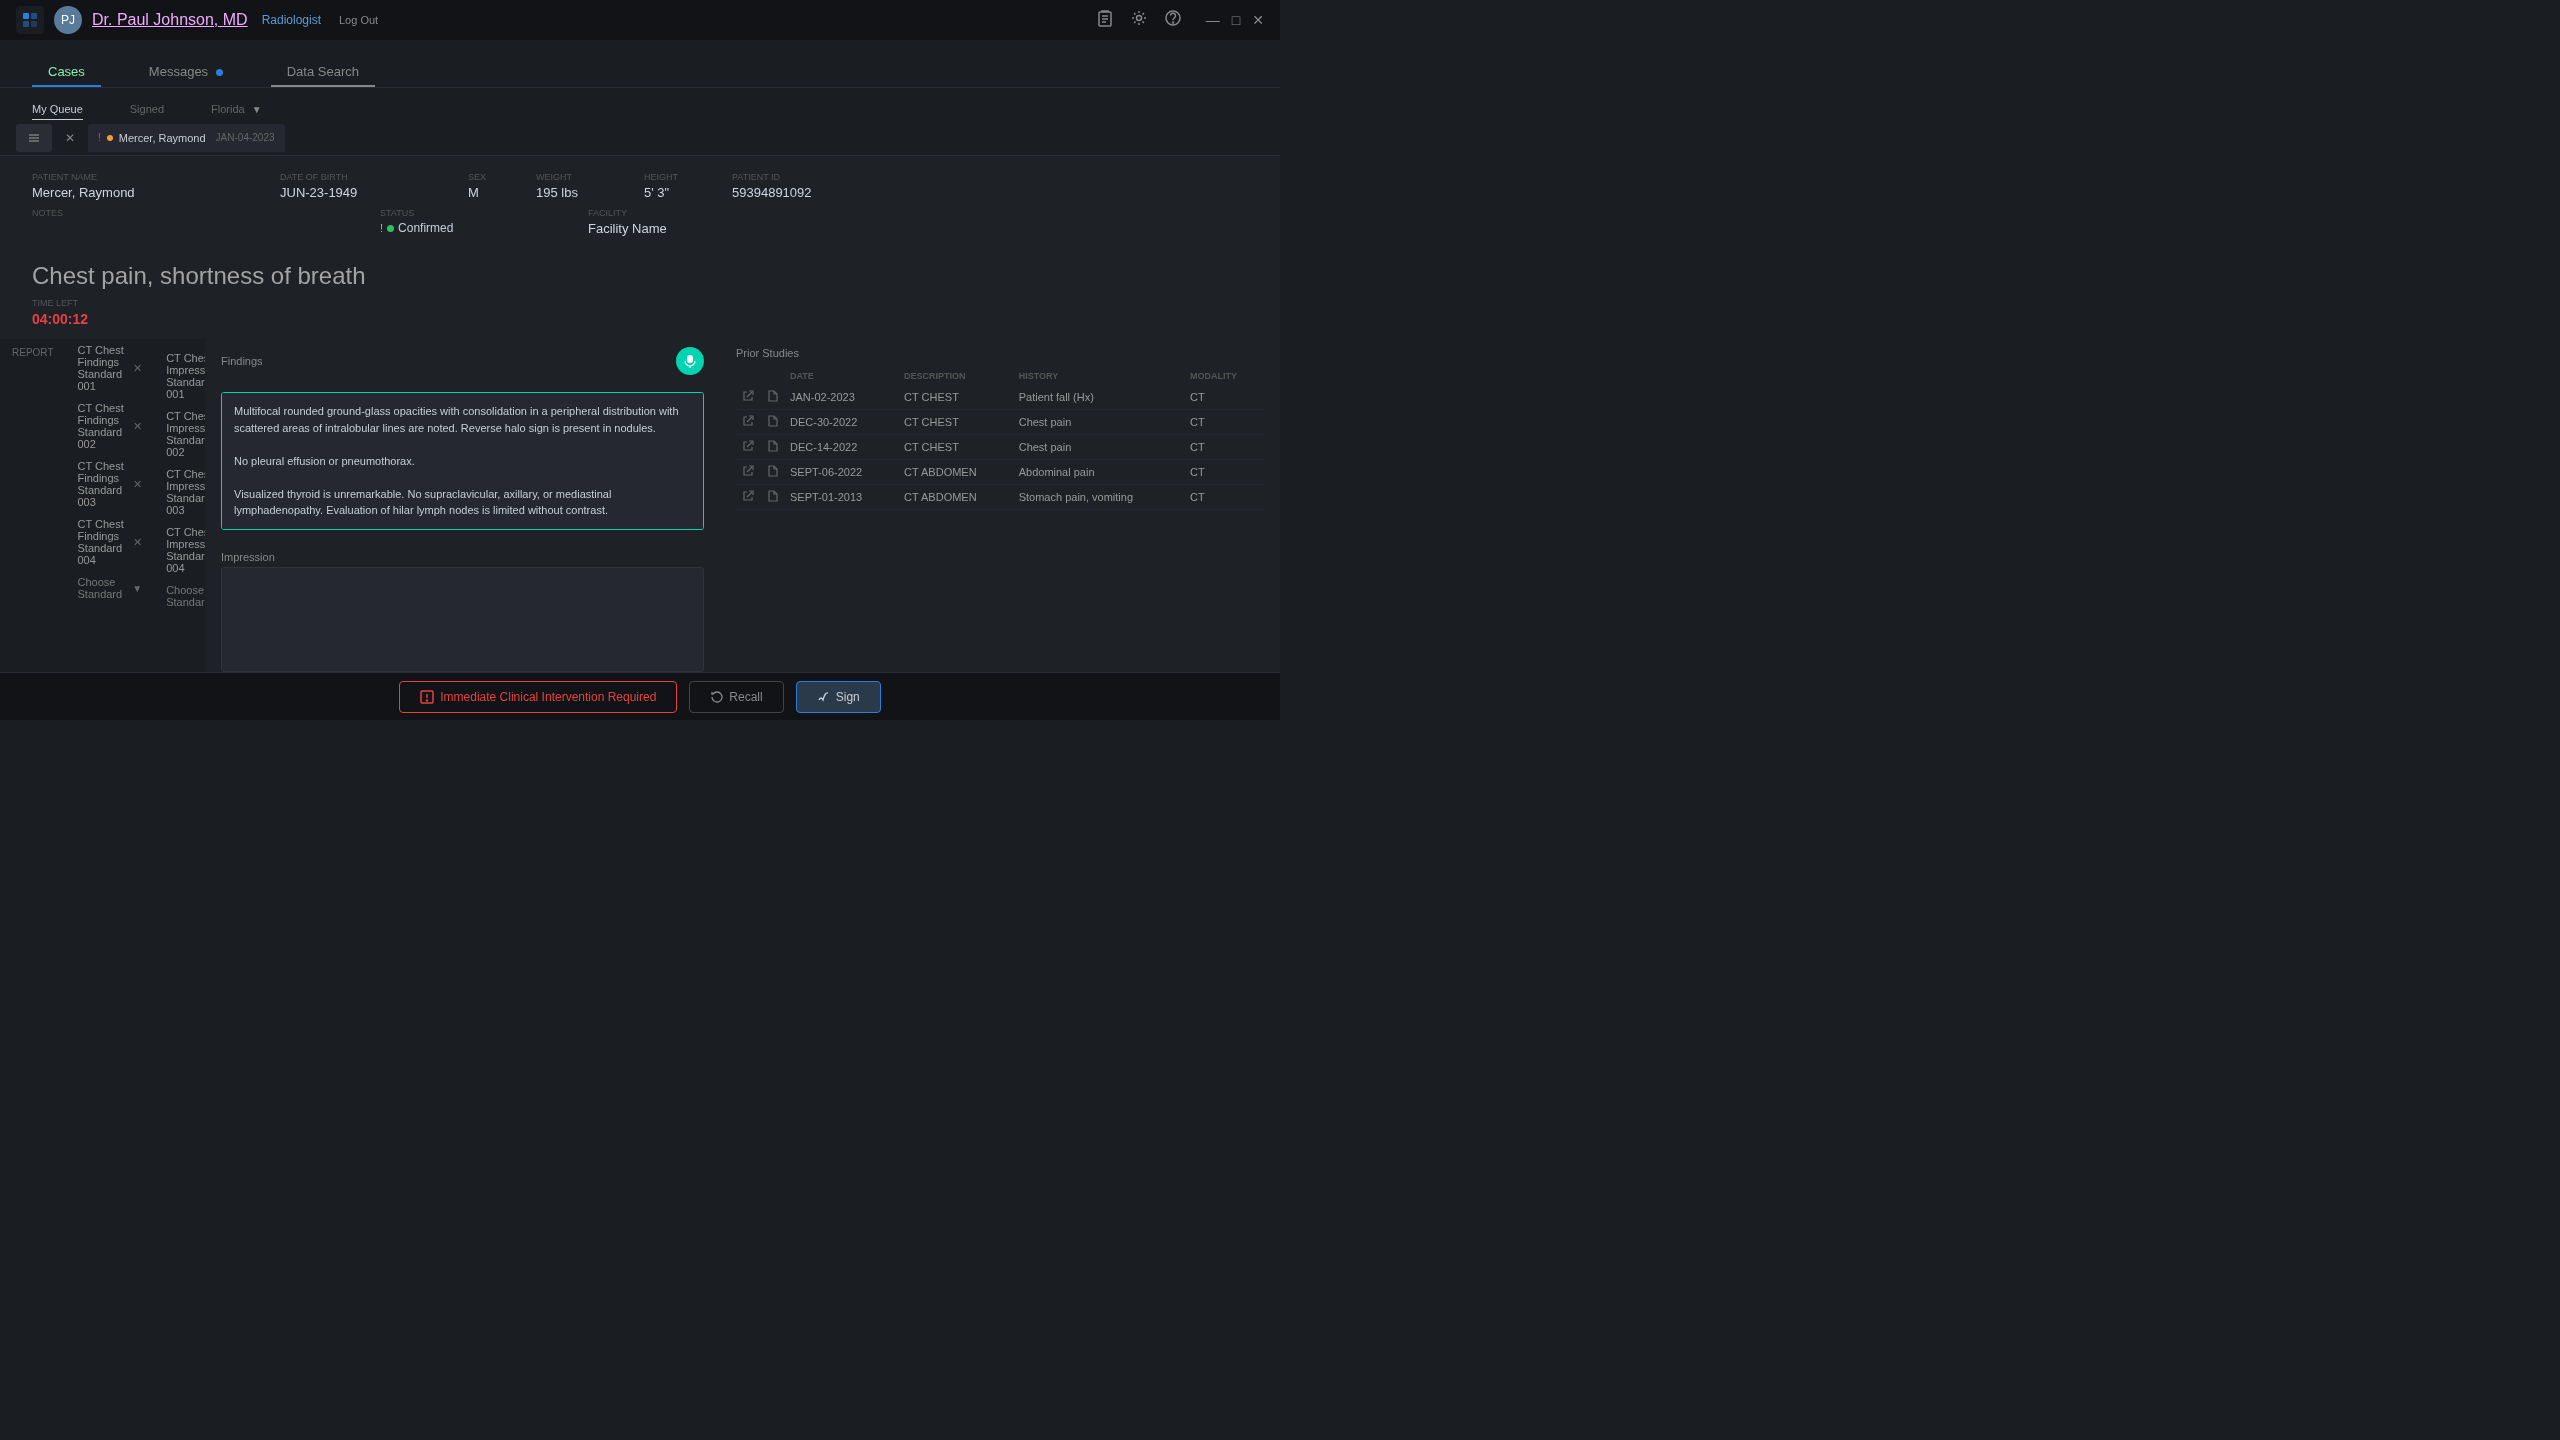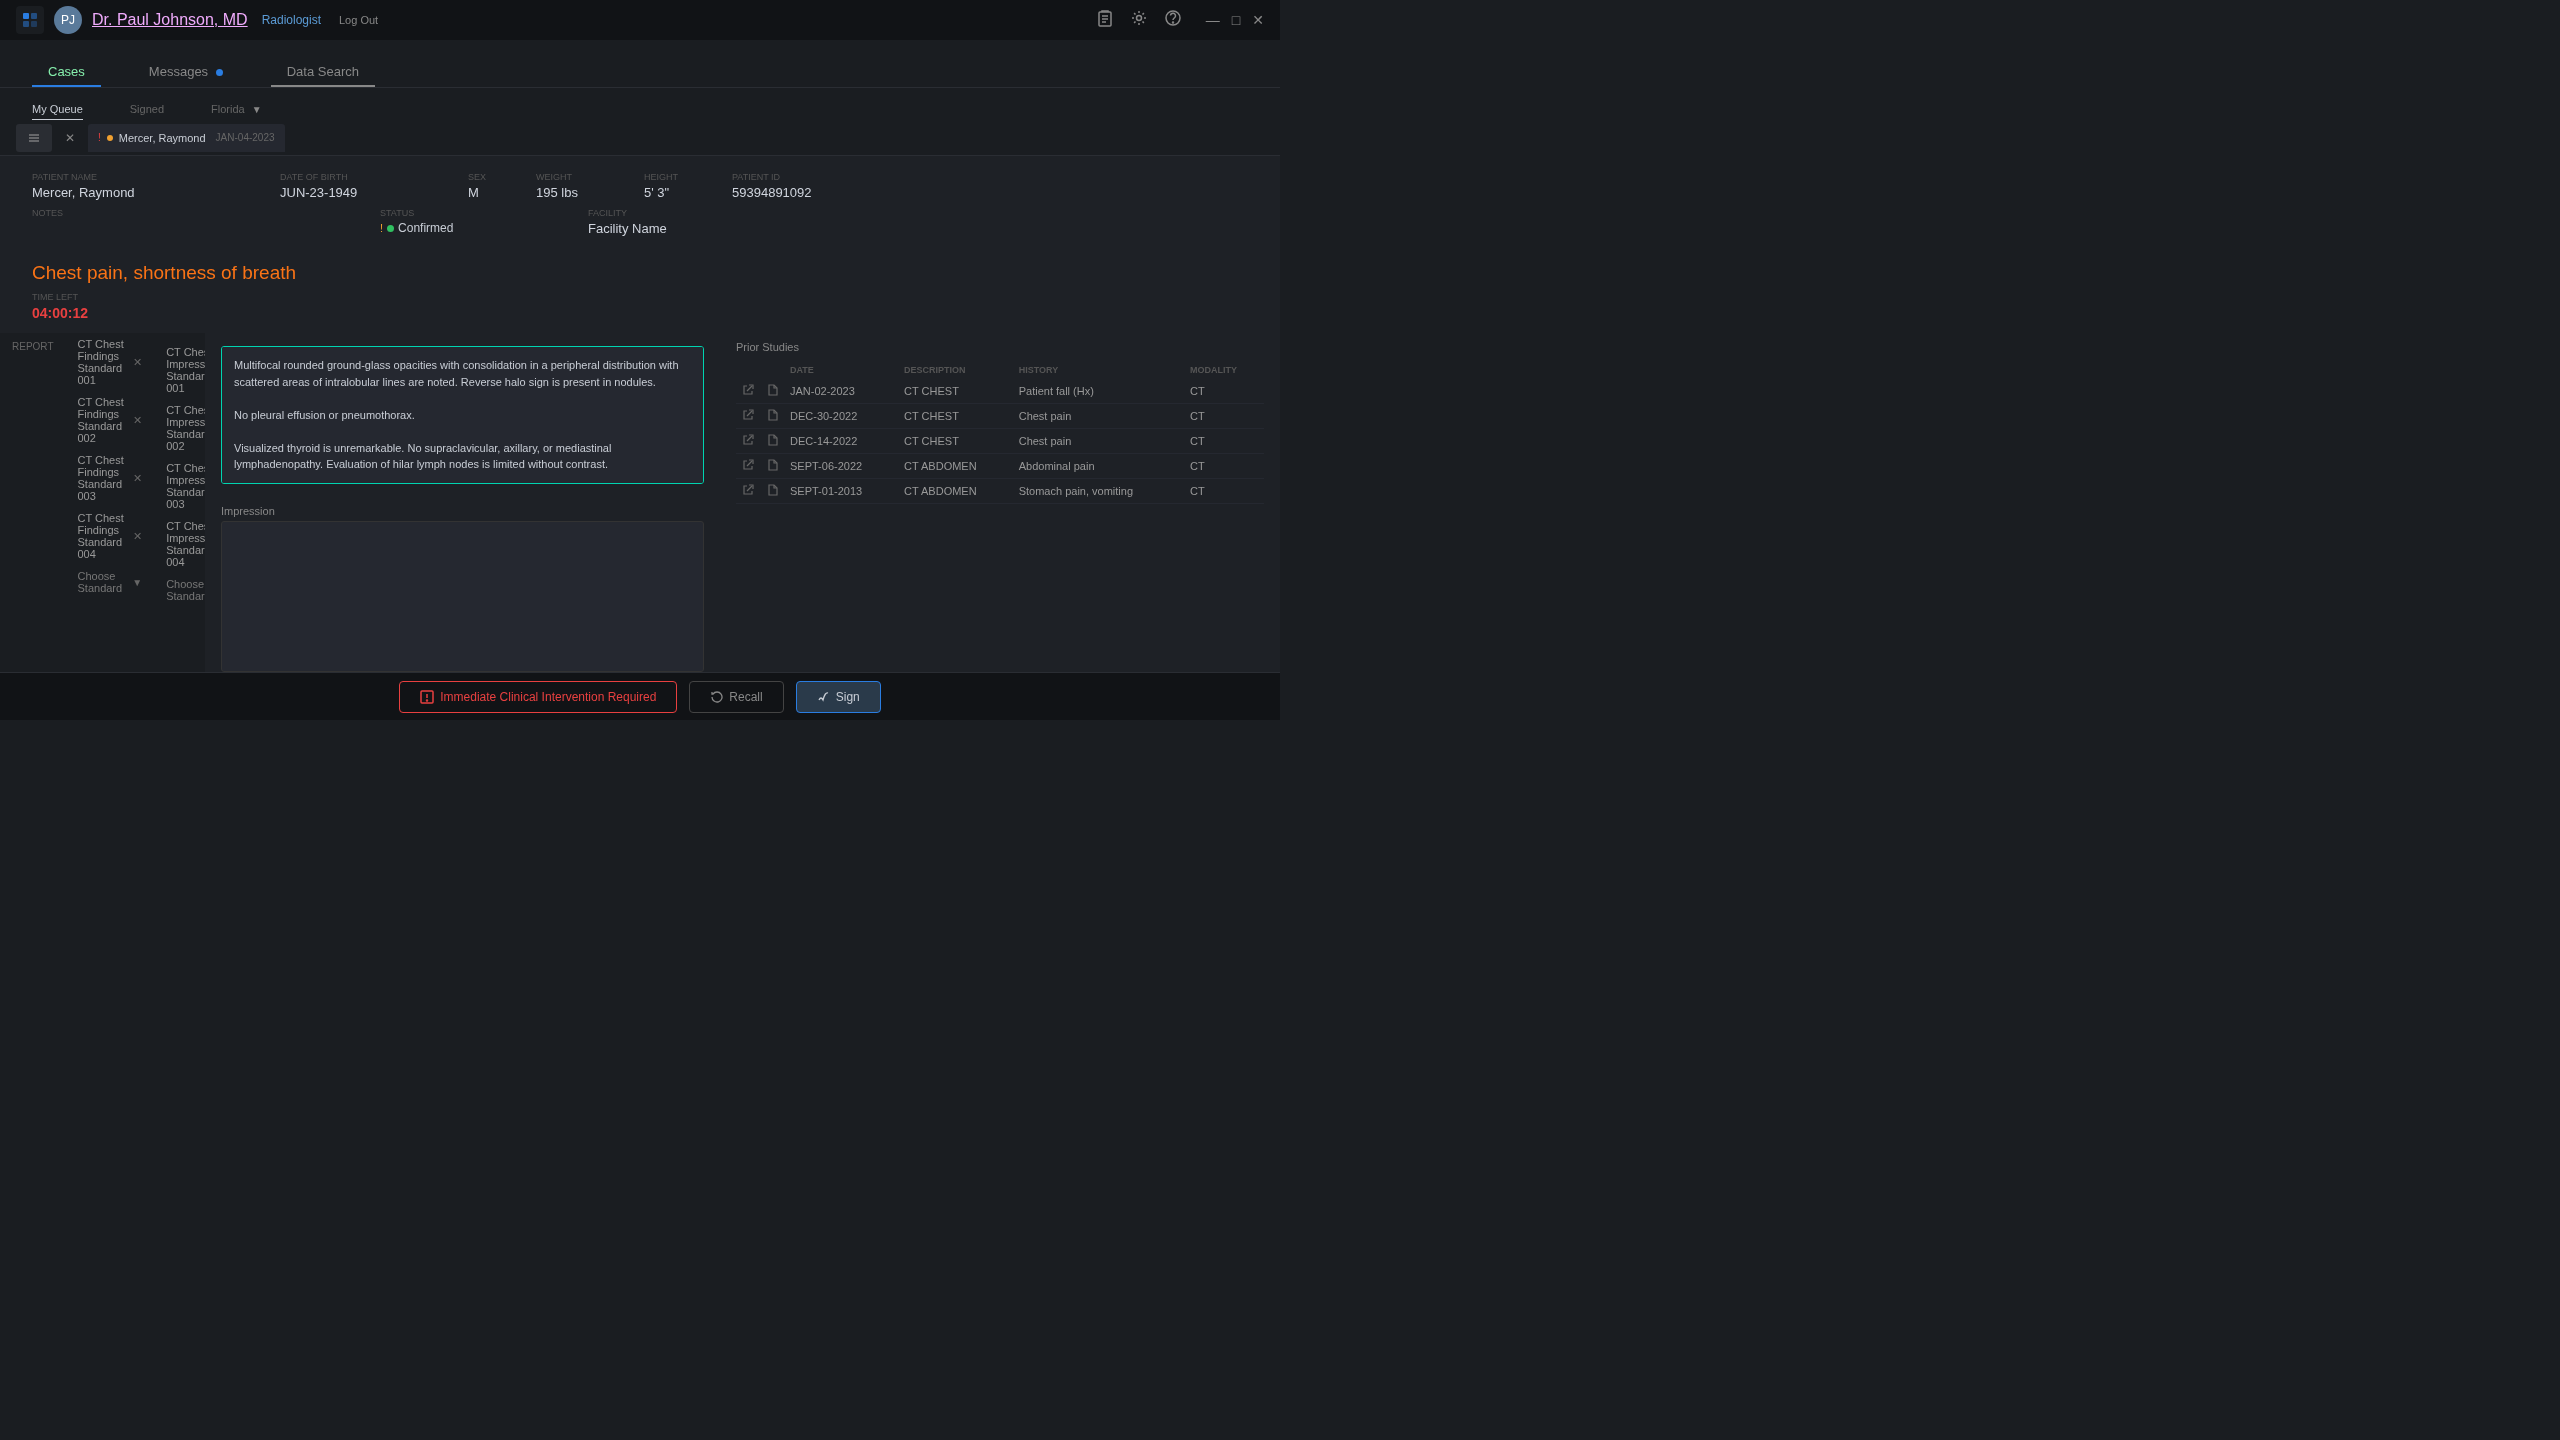--- a/index.html
+++ b/index.html
@@ -586,21 +586,21 @@
       </div>
       <div class="info-field">
         <label>Patient ID</label>
         <div class="value">59394891092</div>
       </div>
     </div>
 
     <div class="patient-notes">
       <div class="info-field">
         <label>Notes</label>
-        <div class="value" style="font-size:19px;color:#f97316;margin-top:44px;">Chest pain, shortness of breath</div>
+        <div class="value" style="font-size:24px;color:#a3a3a3;margin-top:44px;">Chest pain, shortness of breath</div>
       </div>
       <div class="info-field">
         <label>Status</label>
         <div class="status-confirmed">
           <span style="color:#f0a030;font-size:11px;">!</span>
           <span class="status-dot"></span>
           <span>Confirmed</span>
         </div>
       </div>
       <div class="info-field">
@@ -661,20 +661,30 @@
             <span class="standard-add">+</span>
           </div>
           <div class="choose-standard">
             <span>Choose Standard</span>
             <span class="choose-arrow">▼</span>
           </div>
         </div>
       </div>
 
       <div class="report-main">
+        <div class="findings-label">
+          <span>Findings</span>
+          <div class="mic-btn">
+            <svg width="12" height="14" viewBox="0 0 12 14" fill="none">
+                <rect x="3" y="1" width="6" height="8" rx="3" fill="white"></rect>
+                <path d="M1 7a5 5 0 0 0 10 0" stroke="white" stroke-width="1.2" fill="none"></path>
+                <line x1="6" y1="12" x2="6" y2="14" stroke="white" stroke-width="1.2"></line>
+              </svg>
+          </div>
+        </div>
         <div class="findings-box">
           <p>Multifocal rounded ground-glass opacities with consolidation in a peripheral distribution with scattered areas of intralobular lines are noted. Reverse halo sign is present in nodules.</p>
           <br>
           <p>No pleural effusion or pneumothorax.</p>
           <br>
           <p>Visualized thyroid is unremarkable. No supraclavicular, axillary, or mediastinal lymphadenopathy. Evaluation of hilar lymph nodes is limited without contrast.</p>
           <br>
           
         </div>
         <div class="impression-label">

